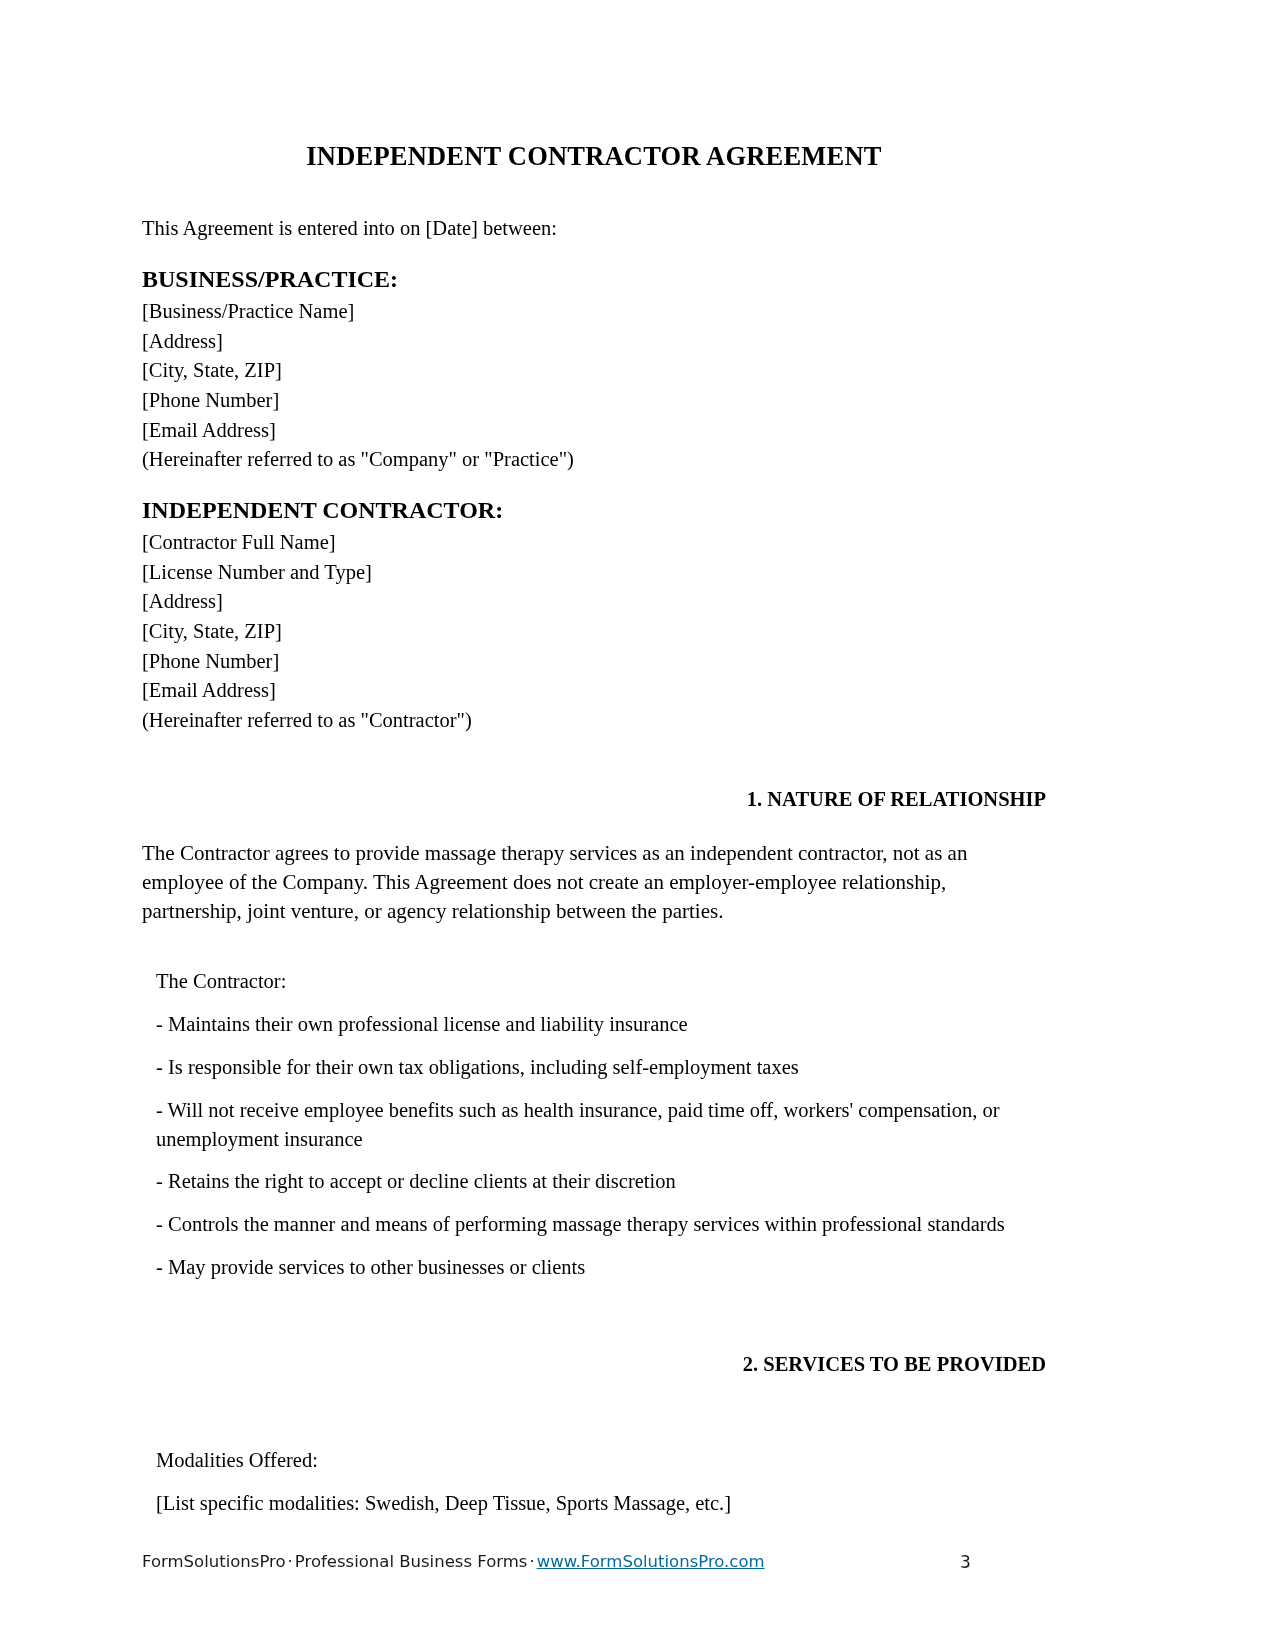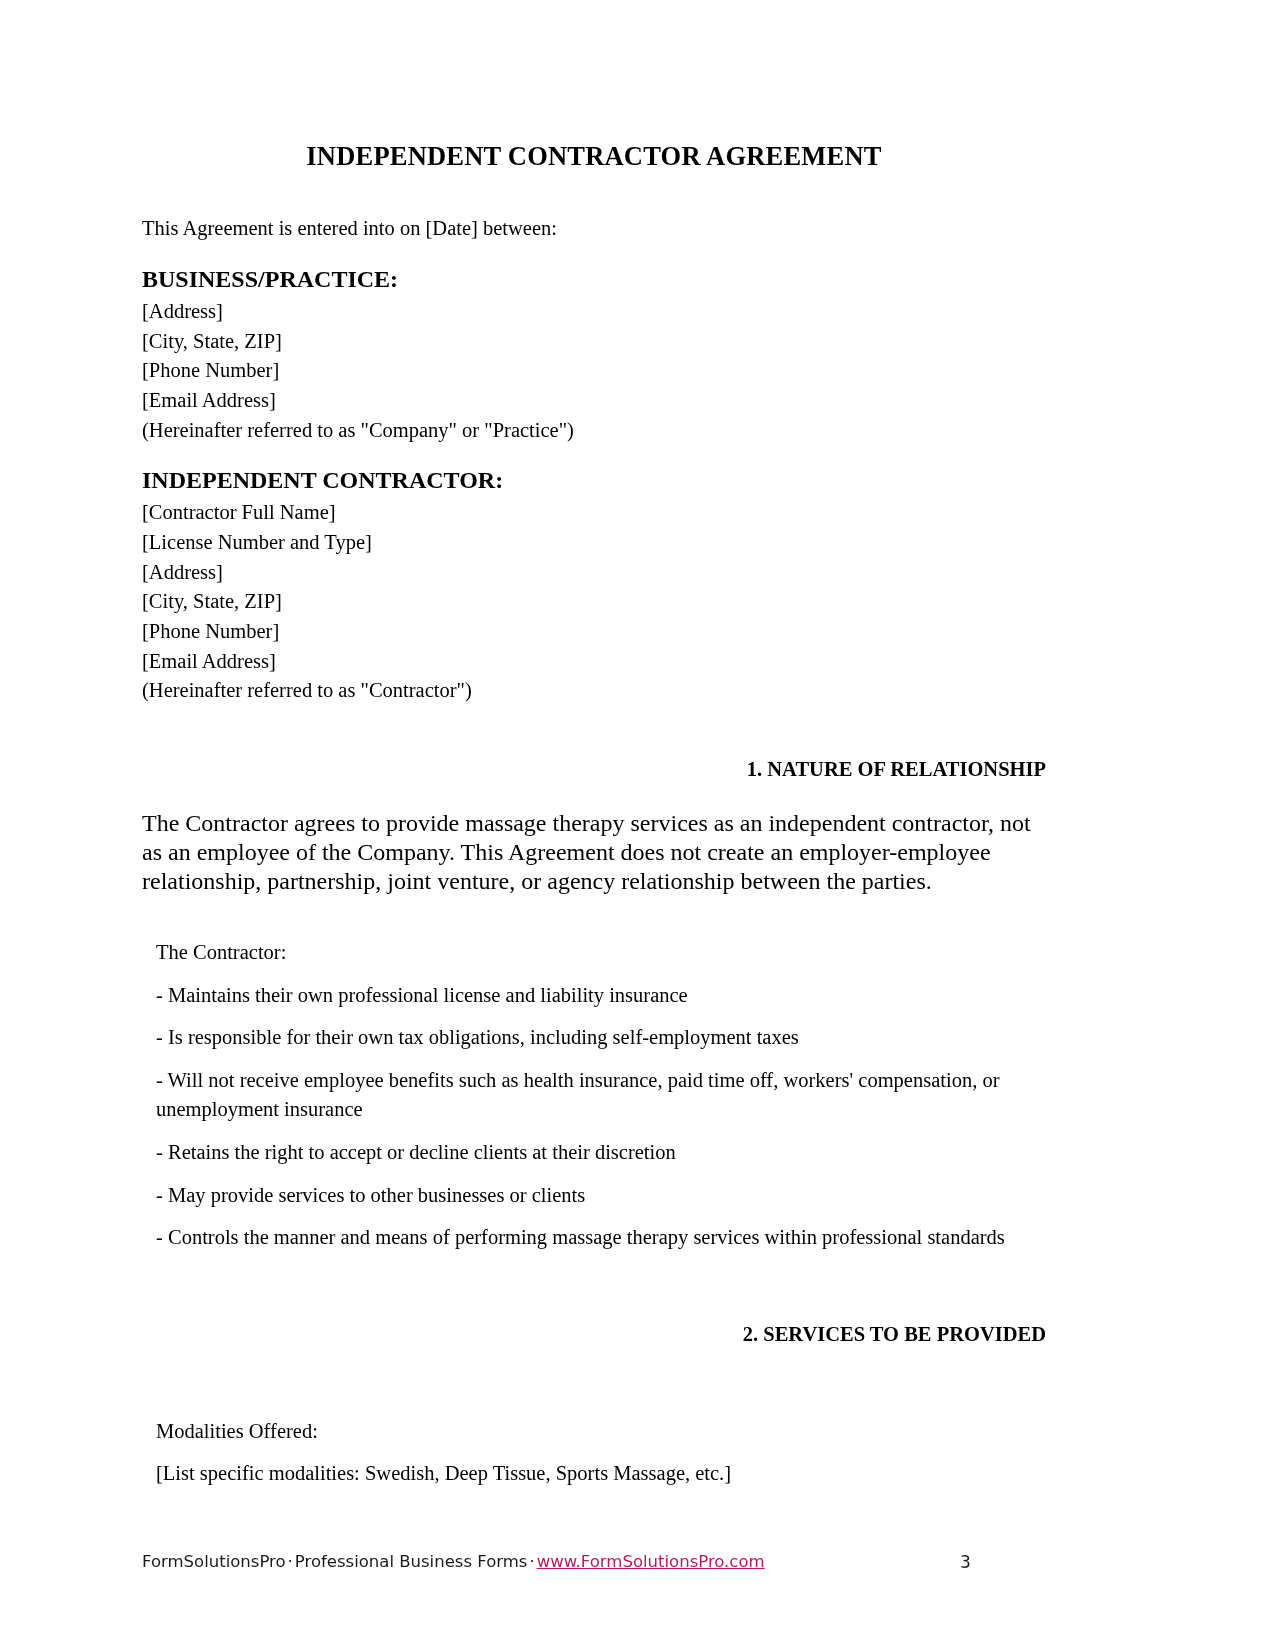--- a/index.html
+++ b/index.html
@@ -77,21 +77,21 @@
 
   .section-heading {
     font-weight: bold;
     font-size: 20.5px;
     line-height: 1.0;
     margin: 0;
     text-align: right;
   }
 
   .para {
-    font-size: 24px;
+    font-size: 21px;
     line-height: 28.8px;
     margin: 0;
     text-align: left;
   }
 
   .bullets {
     font-size: 20.5px;
     line-height: 28.8px;
     margin: 0;
   }
@@ -141,20 +141,21 @@
   <div class="content">
 
     <h1 class="doc-title">INDEPENDENT CONTRACTOR AGREEMENT</h1>
 
     <p class="intro-line">This Agreement is entered into on [Date] between:</p>
 
     <div class="block-gap-lg"></div>
 
     <div class="party-list">
       <div class="party-heading">BUSINESS/PRACTICE:</div>
+      <div class="party-line">[Business/Practice Name]</div>
       <div class="party-line">[Address]</div>
       <div class="party-line">[City, State, ZIP]</div>
       <div class="party-line">[Phone Number]</div>
       <div class="party-line">[Email Address]</div>
       <div class="party-line">(Hereinafter referred to as "Company" or "Practice")</div>
     </div>
 
     <div class="block-gap-lg"></div>
 
     <div class="party-list">
@@ -177,40 +178,40 @@
     <p class="para">The Contractor agrees to provide massage therapy services as an independent contractor, not as an employee of the Company. This Agreement does not create an employer-employee relationship, partnership, joint venture, or agency relationship between the parties.</p>
 
     <div style="height:28px"></div>
 
     <div class="bullets">
       <div class="bullet-line">The Contractor:</div>
       <div class="bullet-line">- Maintains their own professional license and liability insurance</div>
       <div class="bullet-line">- Is responsible for their own tax obligations, including self-employment taxes</div>
       <div class="bullet-line">- Will not receive employee benefits such as health insurance, paid time off, workers' compensation, or unemployment insurance</div>
       <div class="bullet-line">- Retains the right to accept or decline clients at their discretion</div>
+      <div class="bullet-line">- Controls the manner and means of performing massage therapy services within professional standards</div>
       <div class="bullet-line">- May provide services to other businesses or clients</div>
-      <div class="bullet-line">- Controls the manner and means of performing massage therapy services within professional standards</div>
     </div>
 
     <div style="height:58px"></div>
 
     <div class="section-heading">2. SERVICES TO BE PROVIDED</div>
 
     <div style="height:30px"></div>
 
 
     <div style="height:28px"></div>
 
     <div class="bullets">
       <div class="bullet-line">Modalities Offered:</div>
       <div class="bullet-line">[List specific modalities: Swedish, Deep Tissue, Sports Massage, etc.]</div>
     </div>
 
   </div>
 
   <div class="footer">
     <div class="footer-left">
-      <span>FormSolutionsPro</span><span class="footer-sep">·</span><span>Professional Business Forms</span><span class="footer-sep">·</span><a class="footer-link" href="#" style="color: #be185d;">www.FormSolutionsPro.com</a>
+      <span>FormSolutionsPro</span><span class="footer-sep">·</span><span>Professional Business Forms</span><span class="footer-sep">·</span><a class="footer-link" href="#" style="color: #0369a1;">www.FormSolutionsPro.com</a>
     </div>
     <div class="page-number">3</div>
   </div>
 
 </div>
 
 </body></html>

